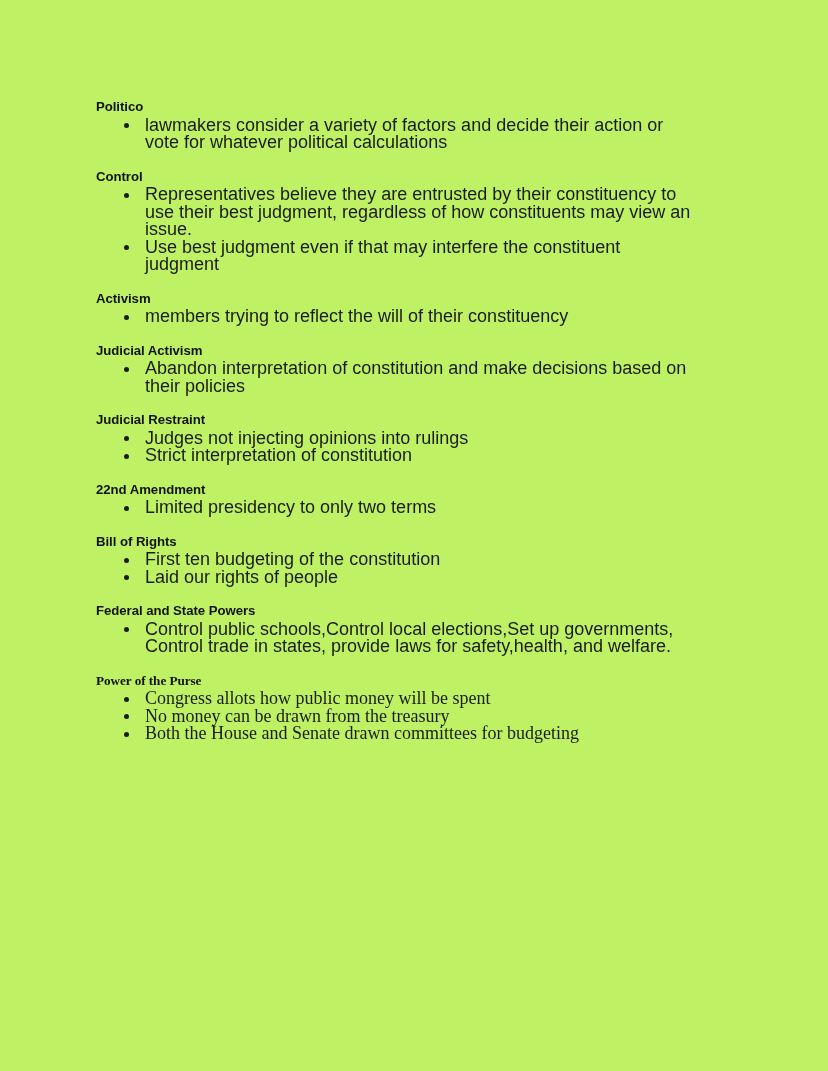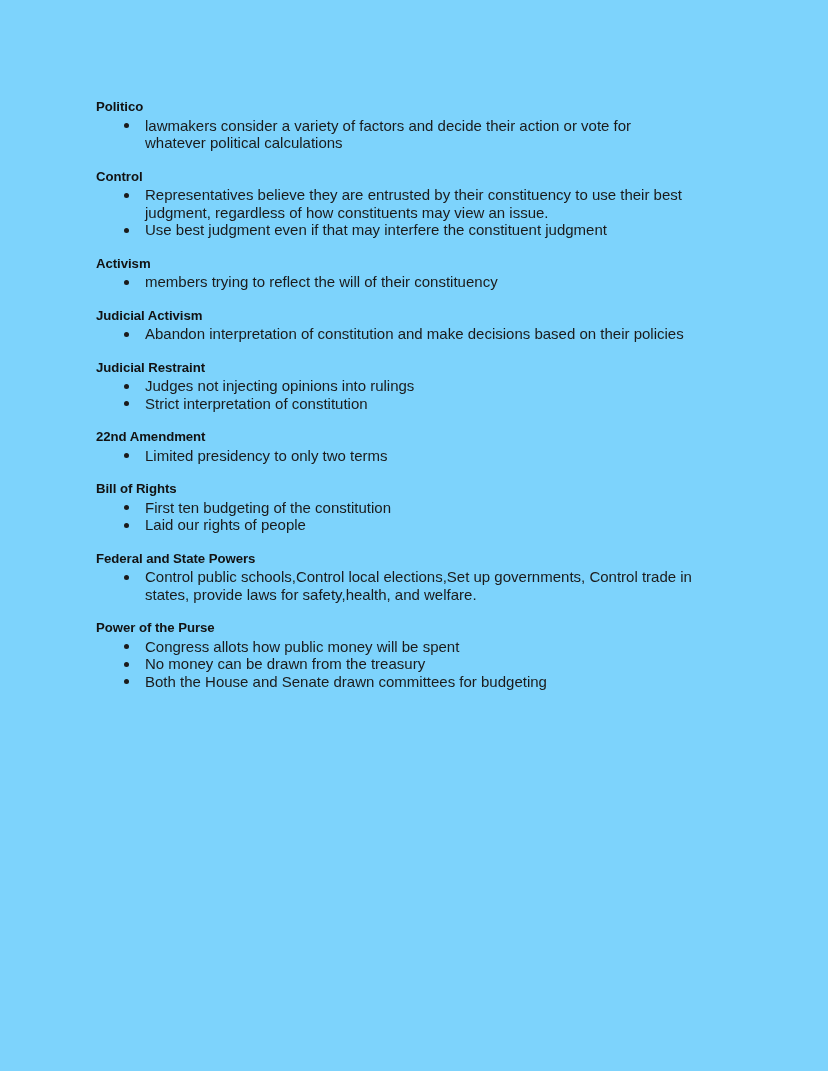--- a/index.html
+++ b/index.html
@@ -10,54 +10,55 @@
   }
   body {
     font-family: "Liberation Sans", sans-serif;
     color: #161616;
     -webkit-font-smoothing: antialiased;
   }
   .page {
     position: relative;
     width: 828px;
     height: 1071px;
-    background: #7dd3fc;
+    background: #bef264;
     overflow: hidden;
     box-sizing: border-box;
   }
   .doc-body {
     position: absolute;
     left: 96px;
     top: 98px;
     width: 600px;
   }
   .section {
     margin-bottom: 16px;
   }
   .section:last-child {
     margin-bottom: 16px;
+    font-family: Liberation Serif, serif;
   }
   .section-heading {
     font-size: 13.2px;
     font-weight: bold;
     line-height: 17.5px;
     letter-spacing: -0.05px;
     color: #121212;
     margin: 0 0 1px 0;
     white-space: pre-wrap;
   }
   .bullet-list {
     list-style: none;
     margin: 0;
     padding: 0;
   }
   .bullet-item {
     position: relative;
     padding-left: 49px;
-    font-size: 15px;
+    font-size: 18px;
     line-height: 17.5px;
     color: #1b1b1b;
     margin: 0;
     white-space: pre-wrap;
     max-width: 600px;
   }
   .bullet-item .bullet-dot {
     position: absolute;
     left: 28px;
     top: 6.6px;

